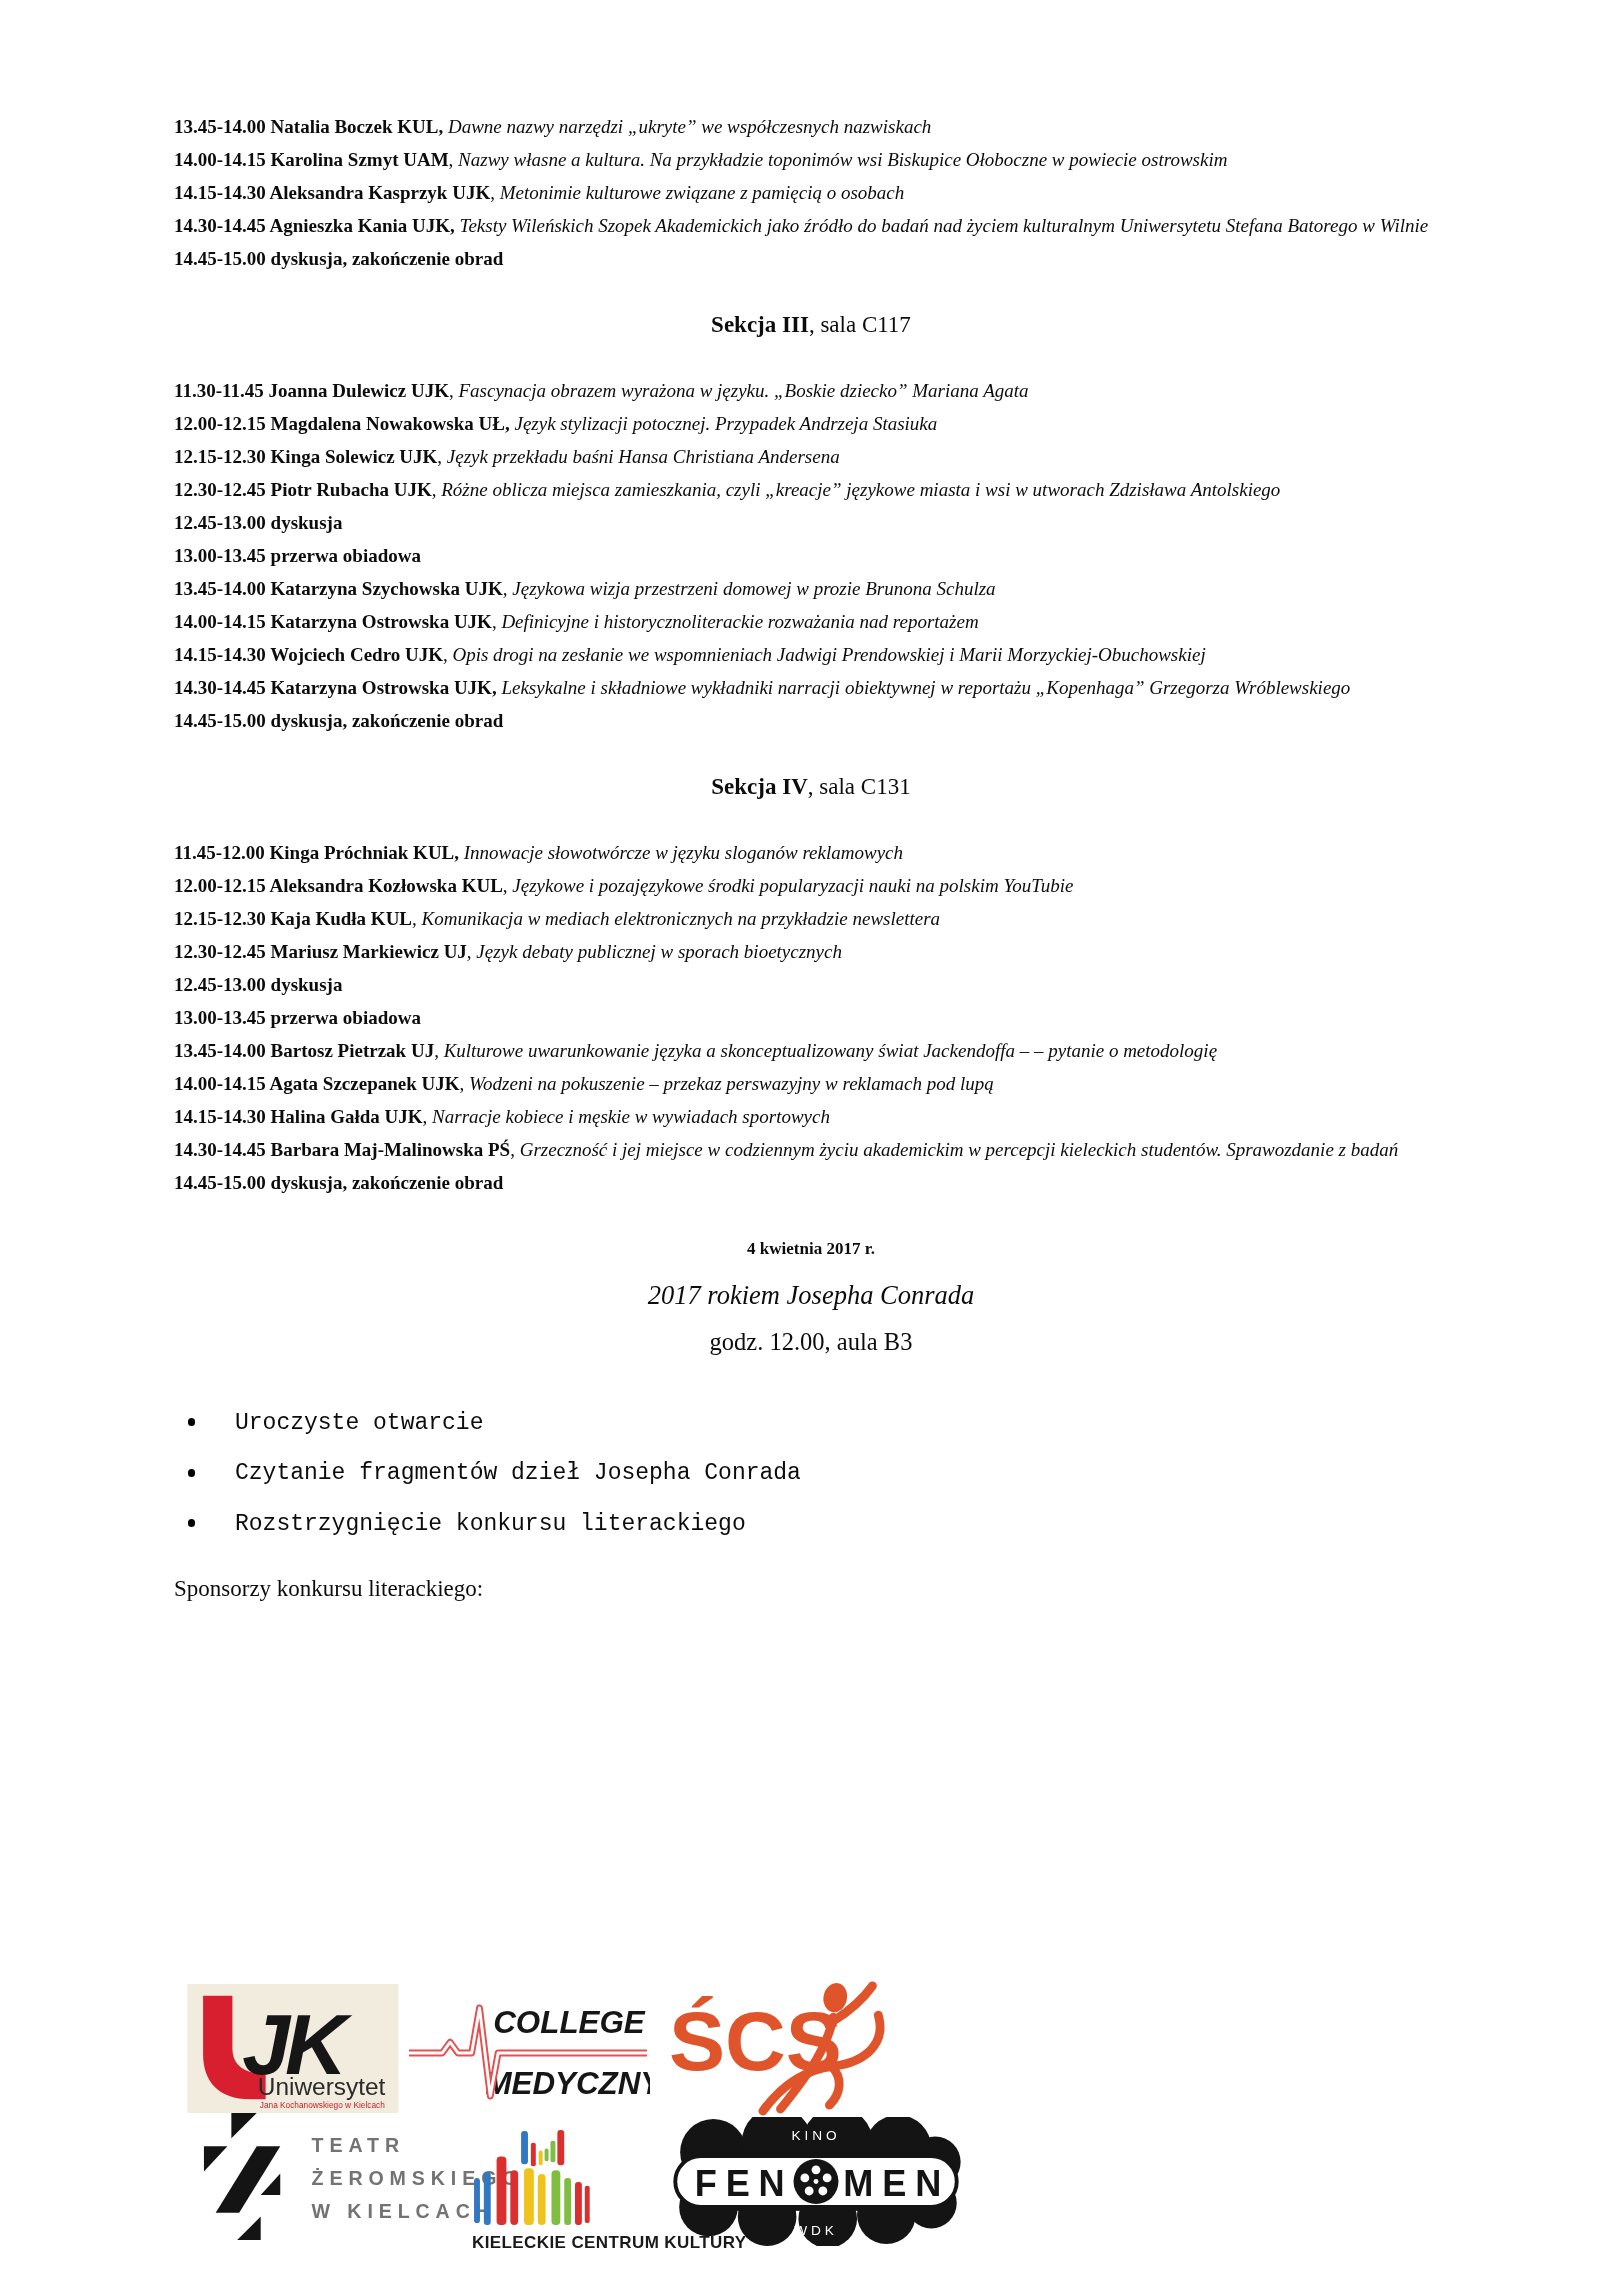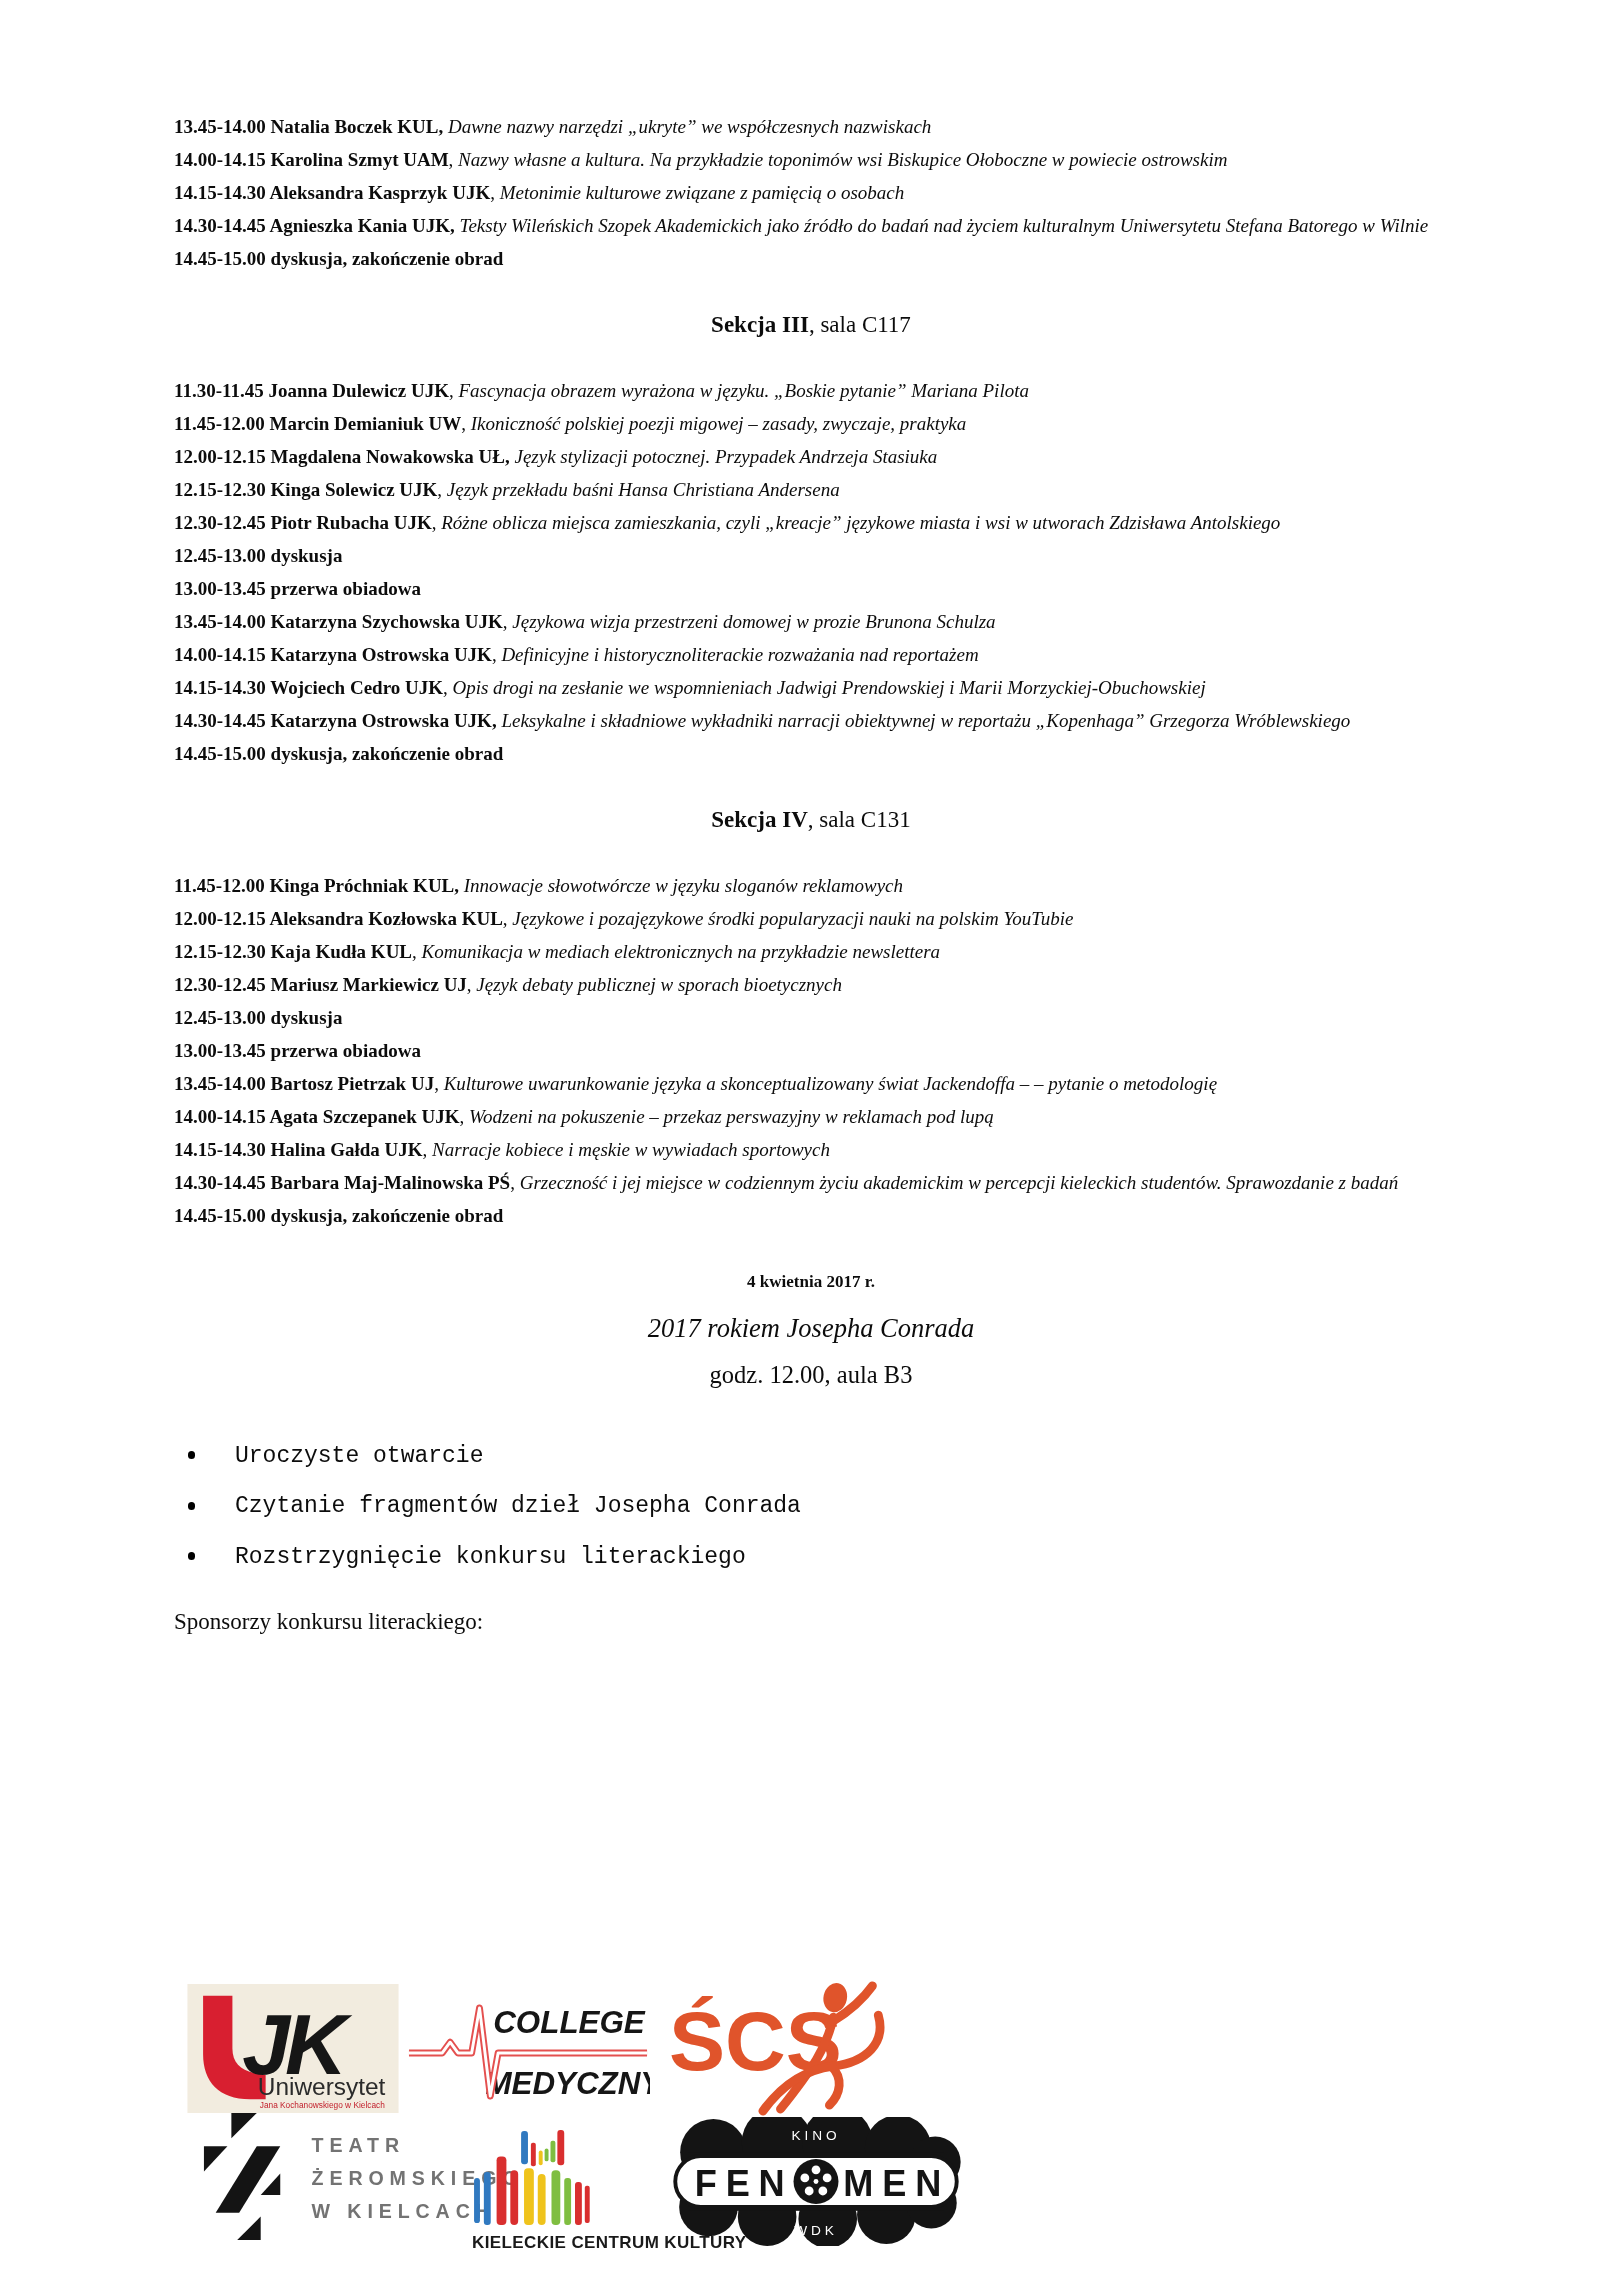--- a/index.html
+++ b/index.html
@@ -34,22 +34,21 @@
 <div class="page">
   <div class="content">
 
     <div id="program">
         <p class="item"><span class="b">13.45-14.00 Natalia Boczek KUL,</span> <i>Dawne nazwy narzędzi „ukryte” we współczesnych nazwiskach</i></p>
         <p class="item"><span class="b">14.00-14.15 Karolina Szmyt UAM</span>, <i>Nazwy własne a kultura. Na przykładzie toponimów wsi Biskupice Ołoboczne w powiecie ostrowskim</i></p>
         <p class="item"><span class="b">14.15-14.30 Aleksandra Kasprzyk UJK</span>, <i>Metonimie kulturowe związane z pamięcią o osobach</i></p>
         <p class="item"><span class="b">14.30-14.45 Agnieszka Kania UJK,</span> <i>Teksty Wileńskich Szopek Akademickich jako źródło do badań nad życiem kulturalnym Uniwersytetu Stefana Batorego w Wilnie</i></p>
         <p class="item"><span class="b">14.45-15.00 dyskusja, zakończenie obrad</span></p>
         <h3 class="section-heading"><span class="b">Sekcja III</span><span>, sala C117</span></h3>
-        <p class="item"><span class="b">11.30-11.45 Joanna Dulewicz UJK</span>, <i>Fascynacja obrazem wyrażona w języku. „Boskie pytanie” Mariana Pilota</i></p>
-        <p class="item"><span class="b">11.45-12.00 Marcin Demianiuk UW</span>, <i>Ikoniczność polskiej poezji migowej – zasady, zwyczaje, praktyka</i></p>
+        <p class="item"><span class="b">11.30-11.45 Joanna Dulewicz UJK</span>, <i>Fascynacja obrazem wyrażona w języku. „Boskie dziecko” Mariana Agata</i></p>
         <p class="item"><span class="b">12.00-12.15 Magdalena Nowakowska UŁ,</span> <i>Język stylizacji potocznej. Przypadek Andrzeja Stasiuka</i></p>
         <p class="item"><span class="b">12.15-12.30 Kinga Solewicz UJK</span>, <i>Język przekładu baśni Hansa Christiana Andersena</i></p>
         <p class="item"><span class="b">12.30-12.45 Piotr Rubacha UJK</span>, <i>Różne oblicza miejsca zamieszkania, czyli „kreacje” językowe miasta i wsi w utworach Zdzisława Antolskiego</i></p>
         <p class="item"><span class="b">12.45-13.00 dyskusja</span></p>
         <p class="item"><span class="b">13.00-13.45 przerwa obiadowa</span></p>
         <p class="item"><span class="b">13.45-14.00 Katarzyna Szychowska UJK</span>, <i>Językowa wizja przestrzeni domowej w prozie Brunona Schulza</i></p>
         <p class="item"><span class="b">14.00-14.15 Katarzyna Ostrowska UJK</span>, <i>Definicyjne i historycznoliterackie rozważania nad reportażem</i></p>
         <p class="item"><span class="b">14.15-14.30 Wojciech Cedro UJK</span>, <i>Opis drogi na zesłanie we wspomnieniach Jadwigi Prendowskiej i Marii Morzyckiej-Obuchowskiej</i></p>
         <p class="item"><span class="b">14.30-14.45 Katarzyna Ostrowska UJK,</span> <i>Leksykalne i składniowe wykładniki narracji obiektywnej w reportażu „Kopenhaga” Grzegorza Wróblewskiego</i></p>
         <p class="item"><span class="b">14.45-15.00 dyskusja, zakończenie obrad</span></p>

